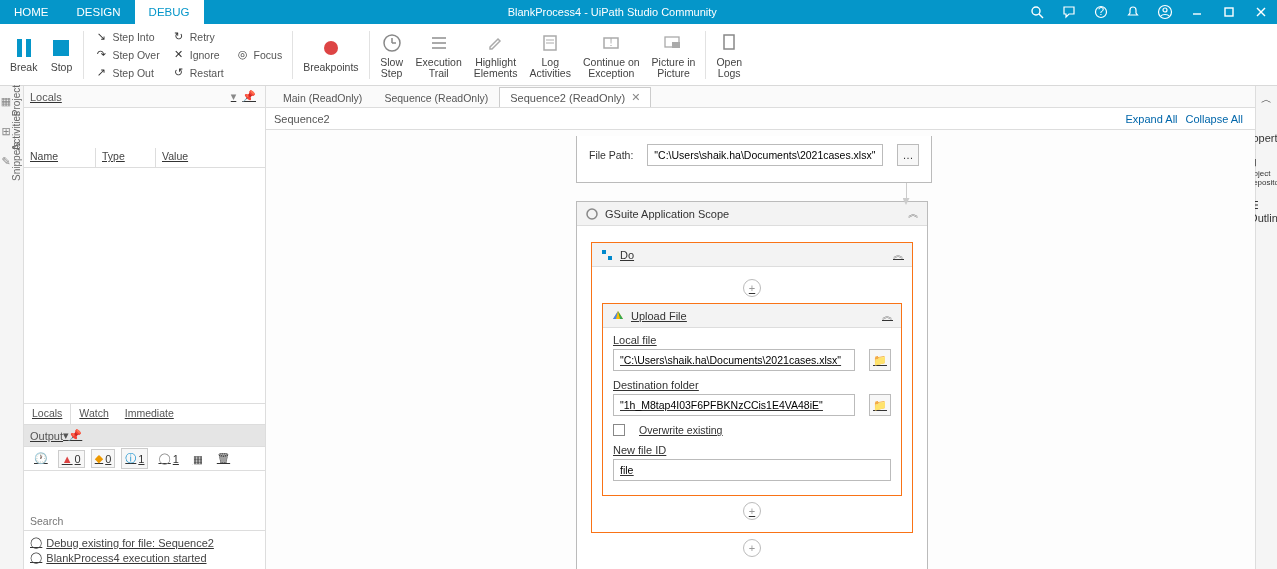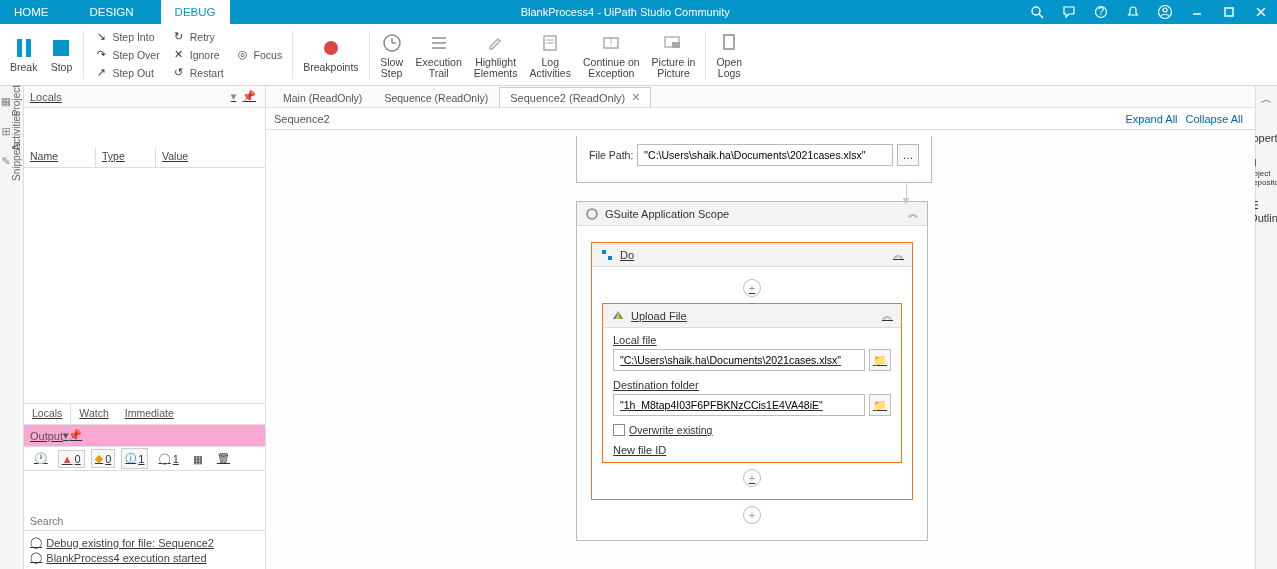--- a/index.html
+++ b/index.html
@@ -1,20 +1,20 @@
 <!DOCTYPE html>
 <html><head>
 <meta charset="utf-8">
 <style>
 * { margin: 0; padding: 0; box-sizing: border-box; font-family: "Segoe UI", Arial, sans-serif; font-size: 11px; }
 body { background: #fff; width: 1277px; height: 569px; overflow: hidden; color: #333; }
 
 
 .titlebar { height: 24px; background: #0596c9; display: flex; align-items: stretch; }
-.titlebar .tabs { display: flex; gap: 13px; }
+.titlebar .tabs { display: flex; }
 .titlebar .tab { padding: 0 14px; display: flex; align-items: center; color: #fff; cursor: pointer; font-size: 11.5px; }
 .titlebar .tab.active { background: #fff; color: #0596c9; }
 .titlebar .title { flex: 1; text-align: center; color: #fff; display: flex; align-items: center; justify-content: center; font-size: 11px; }
 .titlebar .winbtns { display: flex; align-items: center; }
 .titlebar .winbtn { width: 32px; height: 24px; display: flex; align-items: center; justify-content: center; color: #fff; cursor: pointer; }
 
 
 .ribbon { height: 62px; background: #fff; border-bottom: 1px solid #d9d9d9; display: flex; align-items: center; padding-left: 4px; }
 .ribbon .bigbtn { display: flex; flex-direction: column; align-items: center; justify-content: center; height: 58px; padding: 0 6px; cursor: pointer; }
 .ribbon .bigbtn .icon { width: 24px; height: 24px; display: flex; align-items: center; justify-content: center; }
@@ -40,21 +40,21 @@
 .locals-grid .col { border-right: 1px solid #ddd; padding: 2px 6px; font-size: 10.5px; color: #444; }
 .locals-grid .col:nth-child(1) { width: 72px; }
 .locals-grid .col:nth-child(2) { width: 60px; }
 .locals-grid .col:nth-child(3) { flex: 1; border-right: none; }
 .locals-body { flex: 1; }
 
 .bottom-tabs { height: 22px; border-top: 1px solid #ddd; border-bottom: 1px solid #ddd; display: flex; }
 .bottom-tabs .btab { padding: 3px 8px; font-size: 10.5px; color: #555; cursor: pointer; }
 .bottom-tabs .btab.active { background: #fff; border-right: 1px solid #ddd; }
 
-.output-hdr { height: 22px; border-bottom: 1px solid #ddd; display: flex; align-items: center; padding: 0 6px; font-size: 11px; color: #555; background: #f9a8d4; }
+.output-hdr { height: 22px; border-bottom: 1px solid #ddd; display: flex; align-items: center; padding: 0 6px; font-size: 11px; color: #555; background: #e5e5e5; }
 .output-tb { height: 24px; border-bottom: 1px solid #ddd; display: flex; align-items: center; gap: 6px; padding: 0 6px; }
 .output-tb .obtn { display: flex; align-items: center; gap: 2px; font-size: 10.5px; cursor: pointer; padding: 2px 3px; border: 1px solid transparent; }
 .output-tb .obtn.boxed { border: 1px solid #ccc; background: #f7f7f7; }
 .output-search { height: 20px; border-bottom: 1px solid #ddd; margin-top: 40px; }
 .output-search input { width: 100%; height: 100%; border: none; padding: 0 6px; font-size: 10.5px; color: #999; outline: none; }
 .output-log { padding: 4px 6px; font-size: 10.5px; color: #444; }
 .output-log .line { display: flex; align-items: center; gap: 4px; padding: 1px 0; }
 
 
 .designer { flex: 1; display: flex; flex-direction: column; position: relative; }
@@ -68,21 +68,21 @@
 
 .canvas { flex: 1; background: #fdfdfd; position: relative; overflow: hidden; }
 .canvas-inner { position: absolute; left: 310px; top: 6px; width: 660px; }
 
 .card { border: 1px solid #bbb; background: #fff; margin-bottom: 22px; }
 .card-hdr { display: flex; align-items: center; gap: 6px; padding: 4px 8px; border-bottom: 1px solid #ddd; background: #f3f3f3; }
 .card-hdr .icon { width: 14px; height: 14px; }
 .card-hdr .collapse { margin-left: auto; color: #888; cursor: pointer; }
 .card-body { padding: 10px 14px; }
 
-.row { display: flex; align-items: center; gap: 4px; margin-bottom: 8px; }
+.row { display: flex; align-items: center; gap: 14px; margin-bottom: 8px; }
 .row label { font-size: 10.5px; color: #333; }
 .txt { border: 1px solid #bbb; padding: 3px 6px; font-size: 10.5px; background: #fff; height: 22px; }
 .btn { border: 1px solid #aaa; background: #f3f3f3; padding: 3px 8px; font-size: 10.5px; cursor: pointer; }
 .browse { border: 1px solid #bbb; width: 22px; height: 22px; display: flex; align-items: center; justify-content: center; cursor: pointer; background: #f7f7f7; }
 
 .inner-card { border: 1px solid #f97316; margin: 6px 0; text-decoration: underline; }
 .plus-circle { width: 18px; height: 18px; border: 1px solid #bbb; border-radius: 50%; display: flex; align-items: center; justify-content: center; margin: 6px auto; color: #999; cursor: pointer; font-size: 11px; }
 
 .connector { width: 1px; height: 18px; background: #ccc; margin: -22px auto 0; position: relative; }
 .connector::after { content: ""; position: absolute; bottom: -4px; left: -3px; width: 7px; height: 7px; background: #ccc; clip-path: polygon(50% 100%, 0 0, 100% 0); }
@@ -437,20 +437,23 @@
                     <label>Destination folder</label>
                     <div class="row" style="margin-top:3px">
                       <input class="txt" style="flex: 1 1 0%;" value="&quot;1h_M8tap4I03F6PFBKNzCCis1E4VA48iE&quot;">
                       <div class="browse">📁</div>
                     </div>
                     <div class="row">
                       <span class="chk"></span>
                       <label>Overwrite existing</label>
                     </div>
                     <label>New file ID</label>
+                    <div class="row" style="margin-top:3px">
+                      <input class="txt" style="flex: 1 1 0%;" value="file">
+                    </div>
                   </div>
                 </div>
 
                 <div class="plus-circle">+</div>
               </div>
             </div>
 
             <div class="plus-circle">+</div>
           </div>
         </div>

